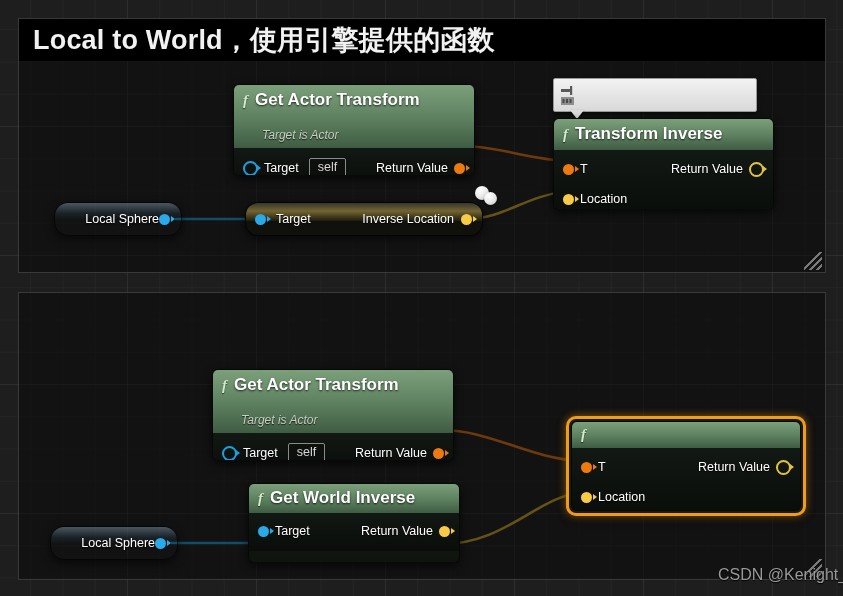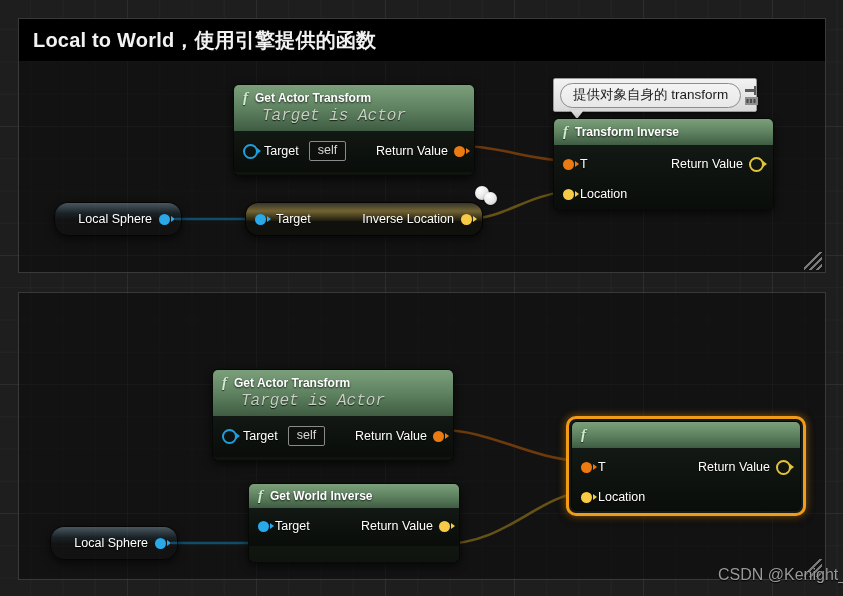--- a/index.html
+++ b/index.html
@@ -29,21 +29,21 @@
     border:1px solid rgba(90,90,90,0.55);
     box-sizing:border-box;
   }
   .comment-bar{
     position:absolute;left:0;top:0;right:0;height:42px;
     background:#000;
     display:flex;align-items:center;
   }
   .comment-title{
     color:#f2f2f2;
-    font-size:20px;
+    font-size:27px;
     font-weight:bold;
     padding-left:14px;
     letter-spacing:0.2px;
     white-space:nowrap;
   }
   .resize-grip{
     position:absolute;right:3px;bottom:2px;width:18px;height:18px;
     background:
       linear-gradient(135deg,transparent 0 42%,#8d8d8d 42% 50%,transparent 50% 100%),
       linear-gradient(135deg,transparent 0 62%,#8d8d8d 62% 70%,transparent 70% 100%),
@@ -80,27 +80,27 @@
     position:relative;
   }
   .node-header.short{padding-bottom:6px;}
   .hdr-row{display:flex;align-items:center;gap:7px;}
   .fn-icon{
     color:#cfeccd;font-style:italic;font-weight:bold;font-size:15px;
     font-family:"Liberation Serif","DejaVu Serif",serif;
     line-height:1;text-shadow:0 1px 1px rgba(0,0,0,.6);
   }
   .node-title{
-    color:#ffffff;font-size:12px;font-weight:bold;
+    color:#ffffff;font-size:17px;font-weight:bold;
     text-shadow:0 1px 2px rgba(0,0,0,.75);white-space:nowrap;
   }
   .node-sub{
-    color:#c6cfc2;font-size:16px;font-style:italic;
-    margin-top:2px;margin-left:19px;
-    text-shadow:0 1px 1px rgba(0,0,0,.7);white-space:nowrap;font-family:Liberation Mono, monospace;
+    color:#c6cfc2;font-size:12px;font-style:italic;
+    margin-top:18px;margin-left:19px;
+    text-shadow:0 1px 1px rgba(0,0,0,.7);white-space:nowrap;
   }
   .node-body{
     position:relative;
     padding:9px 0 10px 0;
     background:linear-gradient(180deg,rgba(18,24,19,0.9) 0%,rgba(9,12,9,0.95) 100%);
   }
   .pin-row{
     display:flex;align-items:center;
     height:22px;
     position:relative;
@@ -138,21 +138,21 @@
     border:1px solid rgba(0,0,0,.7);
     overflow:hidden;
   }
   .var-node .vn-sheen{
     position:absolute;left:0;top:0;right:0;height:52%;
     background:linear-gradient(180deg,rgba(180,215,240,.35) 0%,rgba(60,110,140,.18) 60%,rgba(0,0,0,0) 100%);
     pointer-events:none;
   }
   .var-row{
     position:relative;display:flex;align-items:center;justify-content:flex-end;
-    height:100%;gap:7px;padding-right:11px;
+    height:100%;padding-right:11px;
   }
   .var-label{color:#ffffff;font-size:12.5px;text-shadow:0 1px 2px #000;}
 
   
   .gold-node{
     position:absolute;border-radius:13px;overflow:hidden;
     background:#10110c;box-shadow:0 3px 8px rgba(0,0,0,.6);
     border:1px solid rgba(0,0,0,.7);box-sizing:border-box;
   }
   .gold-sheen{
@@ -258,21 +258,20 @@
           <div class="pin-right">
             <span class="pin-label">Return Value</span>
             <span class="pin pin-transform"></span>
           </div>
         </div>
       </div>
     </div>
   </div>
 
   <div class="bubble" style="left:553px;top:78px;width:204px;height:34px;">
-    <div class="bubble-text">提供对象自身的 transform</div>
     <div class="bubble-pin">
       <svg width="13" height="9" viewBox="0 0 13 9">
         <rect x="0" y="3" width="9" height="3" fill="#5a5a5a"></rect>
         <rect x="9" y="0" width="2.2" height="9" fill="#5a5a5a"></rect>
       </svg>
       <svg width="13" height="8" viewBox="0 0 13 8">
         <rect x="0" y="0" width="13" height="8" fill="#8e8e8e"></rect>
         <rect x="1.5" y="2" width="2" height="4" fill="#4a4a4a"></rect>
         <rect x="5" y="2" width="2" height="4" fill="#4a4a4a"></rect>
         <rect x="8.5" y="2" width="2" height="4" fill="#4a4a4a"></rect>

